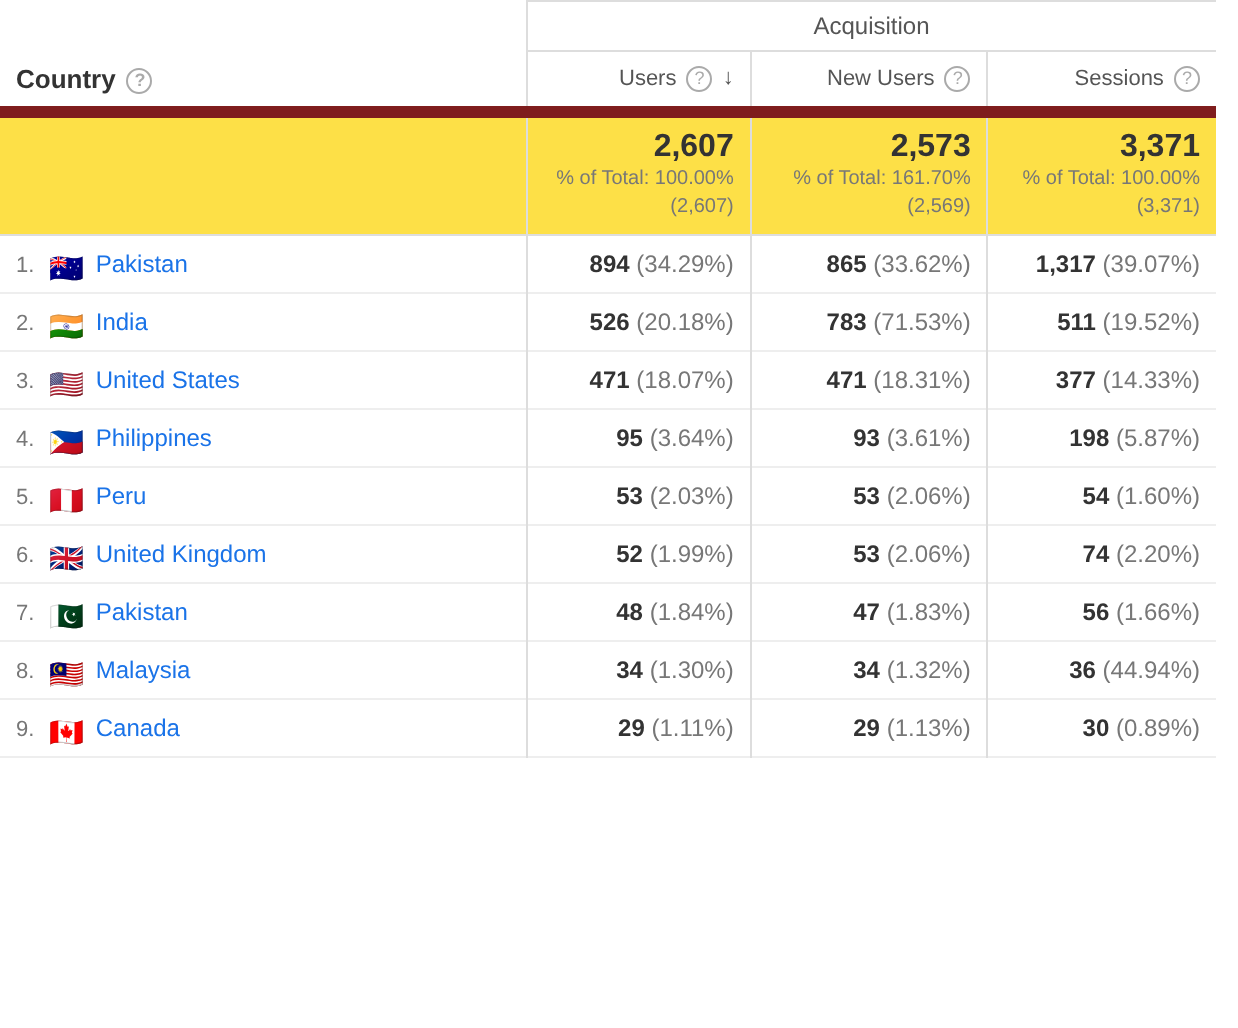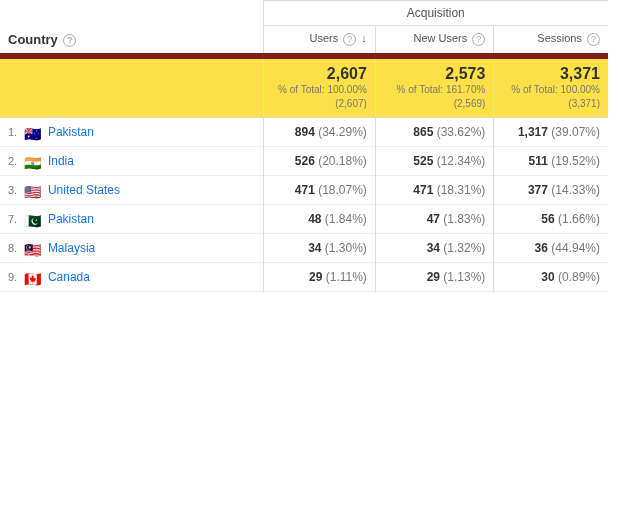--- a/index.html
+++ b/index.html
@@ -193,22 +193,22 @@
       <td class="country-col">
         <span class="row-num">2.</span>
         <span class="flag">🇮🇳</span>
         <a href="#" class="country-link">India</a>
       </td>
       <td class="col-divider">
         <span class="metric-main">526</span>
         <span class="metric-pct"> (20.18%)</span>
       </td>
       <td class="col-divider">
-        <span class="metric-main">525</span>
-        <span class="metric-pct"> (12.34%)</span>
+        <span class="metric-main">783</span>
+        <span class="metric-pct"> (71.53%)</span>
       </td>
       <td class="col-divider">
         <span class="metric-main">511</span>
         <span class="metric-pct"> (19.52%)</span>
       </td>
     </tr>
         <tr>
       <td class="country-col">
         <span class="row-num">3.</span>
         <span class="flag">🇺🇸</span>
@@ -222,20 +222,77 @@
         <span class="metric-main">471</span>
         <span class="metric-pct"> (18.31%)</span>
       </td>
       <td class="col-divider">
         <span class="metric-main">377</span>
         <span class="metric-pct"> (14.33%)</span>
       </td>
     </tr>
         <tr>
       <td class="country-col">
+        <span class="row-num">4.</span>
+        <span class="flag">🇵🇭</span>
+        <a href="#" class="country-link">Philippines</a>
+      </td>
+      <td class="col-divider">
+        <span class="metric-main">95</span>
+        <span class="metric-pct"> (3.64%)</span>
+      </td>
+      <td class="col-divider">
+        <span class="metric-main">93</span>
+        <span class="metric-pct"> (3.61%)</span>
+      </td>
+      <td class="col-divider">
+        <span class="metric-main">198</span>
+        <span class="metric-pct"> (5.87%)</span>
+      </td>
+    </tr>
+        <tr>
+      <td class="country-col">
+        <span class="row-num">5.</span>
+        <span class="flag">🇵🇪</span>
+        <a href="#" class="country-link">Peru</a>
+      </td>
+      <td class="col-divider">
+        <span class="metric-main">53</span>
+        <span class="metric-pct"> (2.03%)</span>
+      </td>
+      <td class="col-divider">
+        <span class="metric-main">53</span>
+        <span class="metric-pct"> (2.06%)</span>
+      </td>
+      <td class="col-divider">
+        <span class="metric-main">54</span>
+        <span class="metric-pct"> (1.60%)</span>
+      </td>
+    </tr>
+        <tr>
+      <td class="country-col">
+        <span class="row-num">6.</span>
+        <span class="flag">🇬🇧</span>
+        <a href="#" class="country-link">United Kingdom</a>
+      </td>
+      <td class="col-divider">
+        <span class="metric-main">52</span>
+        <span class="metric-pct"> (1.99%)</span>
+      </td>
+      <td class="col-divider">
+        <span class="metric-main">53</span>
+        <span class="metric-pct"> (2.06%)</span>
+      </td>
+      <td class="col-divider">
+        <span class="metric-main">74</span>
+        <span class="metric-pct"> (2.20%)</span>
+      </td>
+    </tr>
+        <tr>
+      <td class="country-col">
         <span class="row-num">7.</span>
         <span class="flag">🇵🇰</span>
         <a href="#" class="country-link">Pakistan</a>
       </td>
       <td class="col-divider">
         <span class="metric-main">48</span>
         <span class="metric-pct"> (1.84%)</span>
       </td>
       <td class="col-divider">
         <span class="metric-main">47</span>

